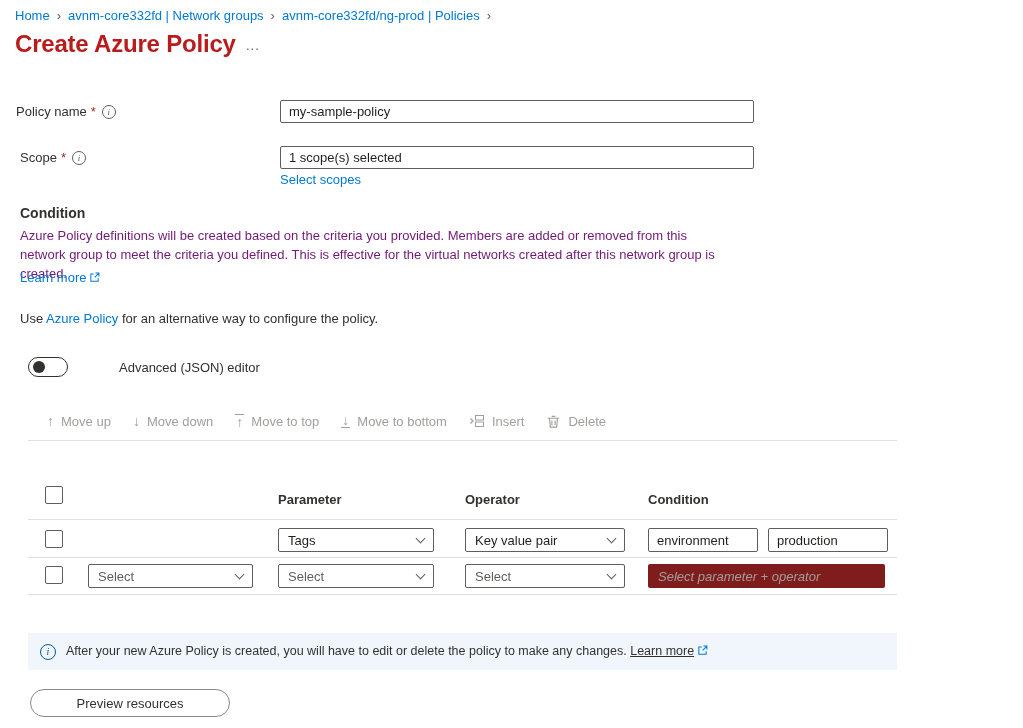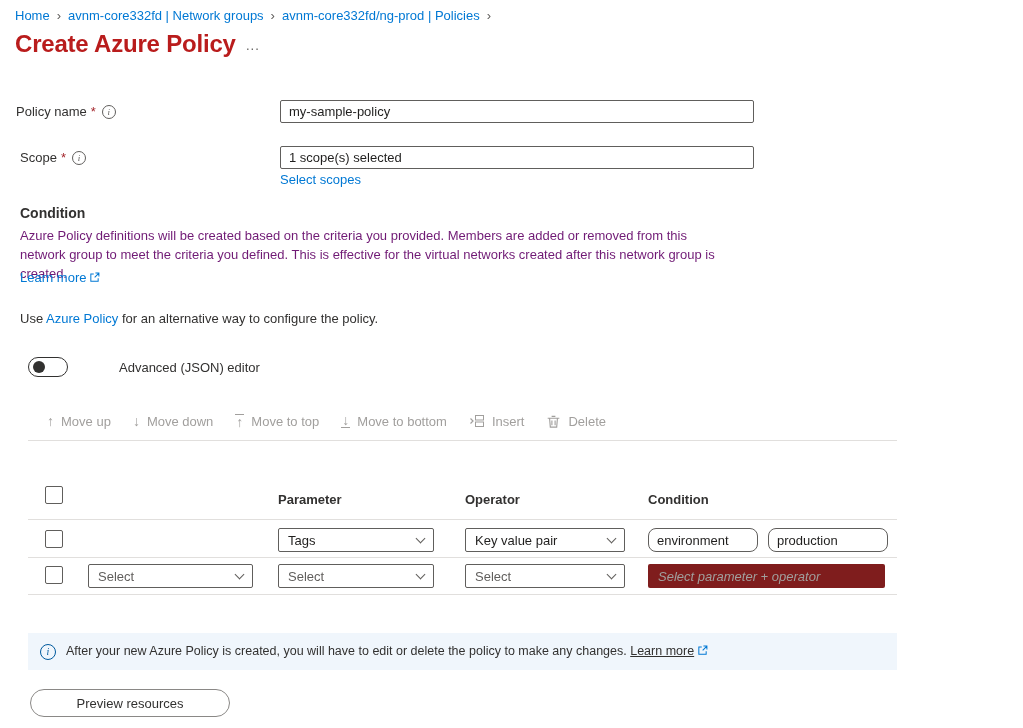--- a/index.html
+++ b/index.html
@@ -50,21 +50,21 @@
   .hline { height:1px; background:#e1dfdd; }
 
   
   .col-h { font-size:13px; font-weight:700; color:#323130; }
   .cbx { appearance:none; -webkit-appearance:none; width:18px; height:18px; border:1px solid #605e5c;
          border-radius:2px; background:#fff; cursor:pointer; }
   .dd { display:flex; align-items:center; justify-content:space-between; height:24px; padding:0 9px;
         border:1px solid #605e5c; border-radius:2px; background:#fff; font-size:13px; color:#201f1e; cursor:pointer; }
   .chev { width:7px; height:7px; border-right:1.2px solid #605e5c; border-bottom:1.2px solid #605e5c;
           transform:rotate(45deg); margin-top:-4px; }
-  .cond-input { height:24px; border:1px solid #605e5c; border-radius:8px; padding:0 8px; font-size:13px;
+  .cond-input { height:24px; border:1px solid #605e5c; border-radius:2px; padding:0 8px; font-size:13px;
                 font-family:"Liberation Sans", sans-serif; color:#201f1e; }
   .cond-disabled { height:24px; border:none; border-radius:2px; background:#7f1d1d; padding:0 10px;
                    font-size:13px; font-style:italic; font-family:"Liberation Sans", sans-serif; color:#a19f9d; }
   .cond-disabled::placeholder { color:#a19f9d; font-style:italic; opacity:1; }
   .row-more { color:#0078d4; font-size:13px; letter-spacing:1.5px; background:none; border:none; cursor:pointer; }
   .icon-btn { background:none; border:none; cursor:pointer; padding:0; line-height:0; }
 
   
   .banner { left:28px; top:633px; width:995px; height:37px; background:#f0f6fc; display:flex;
             align-items:center; padding:0 12px; gap:10px; }

